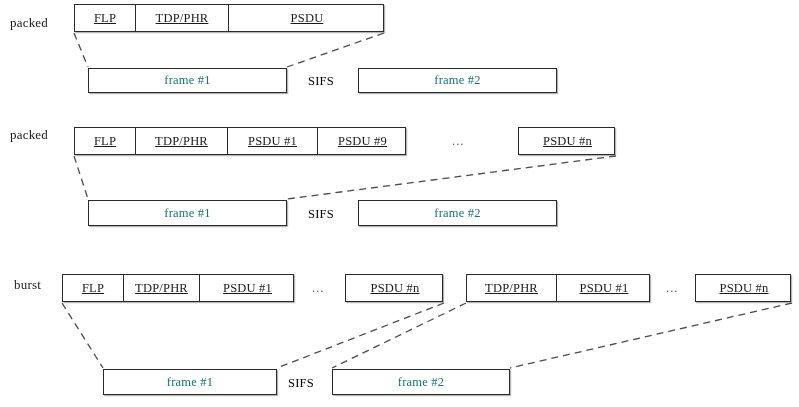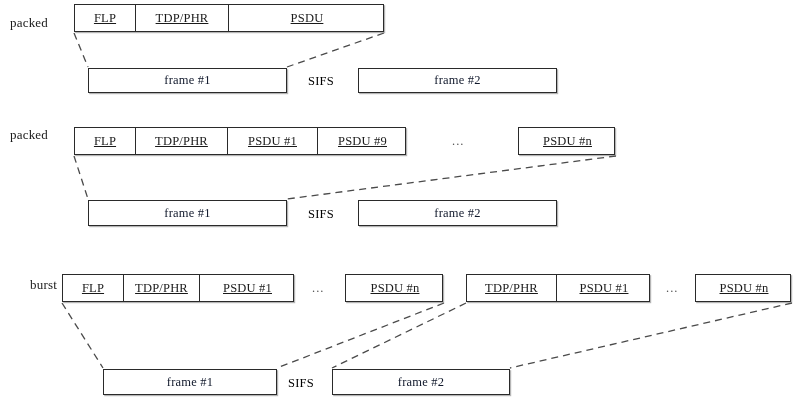--- a/index.html
+++ b/index.html
@@ -60,21 +60,21 @@
   }
   .frame-box {
     position: absolute;
     box-sizing: border-box;
     border: 1px solid #2a2a2a;
     background: #ffffff;
     display: flex;
     align-items: center;
     justify-content: center;
     font-size: 12.5px;
-    color: #0f172a;
+    color: #0f766e;
     box-shadow: 1.2px 1.2px 0 0 rgba(120,120,120,0.55);
     letter-spacing: 0.2px;
   }
   .gap-label {
     position: absolute;
     font-size: 12.5px;
     color: #000000;
     white-space: nowrap;
     letter-spacing: 0.2px;
   }
@@ -119,21 +119,21 @@
         <div class="pdu-cell" style="width: 90px; flex: 0 0 90px;">PSDU #1</div>
         <div class="pdu-cell" style="width: 90px; flex: 0 0 90px;">PSDU #9</div>
       </div>
       <div class="pdu-group" style="left: 518px; top: 127px; width: 97px; height: 28px;">
         <div class="pdu-cell" style="width: 97px; flex: 0 0 97px;">PSDU #n</div>
       </div>
       <div class="ellipsis" style="left: 452px; top: 134px;">...</div>
       <div class="frame-box" style="left: 88px; top: 200px; width: 199px; height: 26px;">frame #1</div>
       <div class="frame-box" style="left: 358px; top: 200px; width: 199px; height: 26px;">frame #2</div>
       <div class="gap-label" style="left: 308px; top: 207px;">SIFS</div>
-      <div class="row-label" style="left: 14px; top: 278px; margin-left: 16px;">burst</div>
+      <div class="row-label" style="left: 14px; top: 278px;">burst</div>
       <div class="pdu-group" style="left: 62px; top: 274px; width: 232px; height: 28px;">
         <div class="pdu-cell" style="width: 60px; flex: 0 0 60px;">FLP</div>
         <div class="pdu-cell" style="width: 76px; flex: 0 0 76px;">TDP/PHR</div>
         <div class="pdu-cell" style="width: 96px; flex: 0 0 96px;">PSDU #1</div>
       </div>
       <div class="pdu-group" style="left: 345px; top: 274px; width: 98px; height: 28px;">
         <div class="pdu-cell" style="width: 98px; flex: 0 0 98px;">PSDU #n</div>
       </div>
       <div class="pdu-group" style="left: 466px; top: 274px; width: 184px; height: 28px;">
         <div class="pdu-cell" style="width: 89px; flex: 0 0 89px;">TDP/PHR</div>

